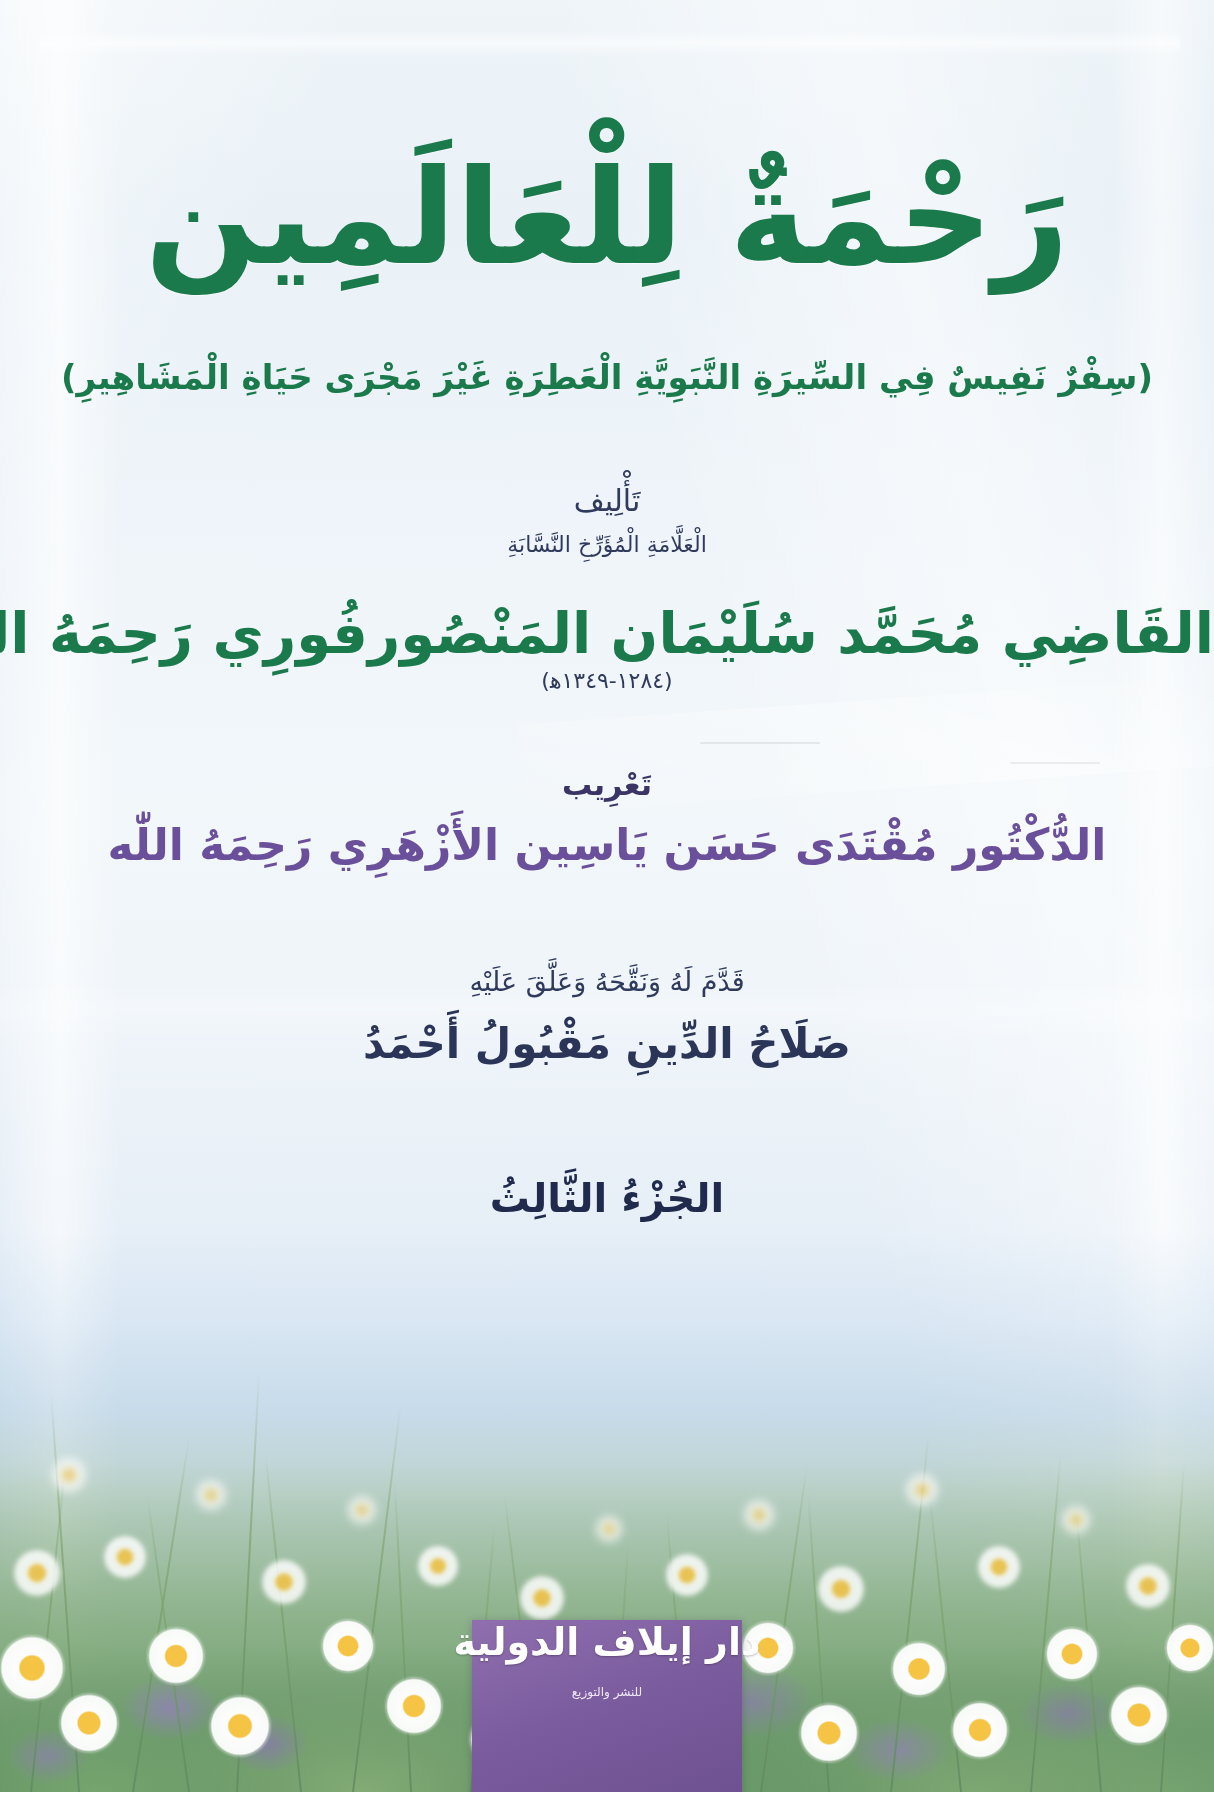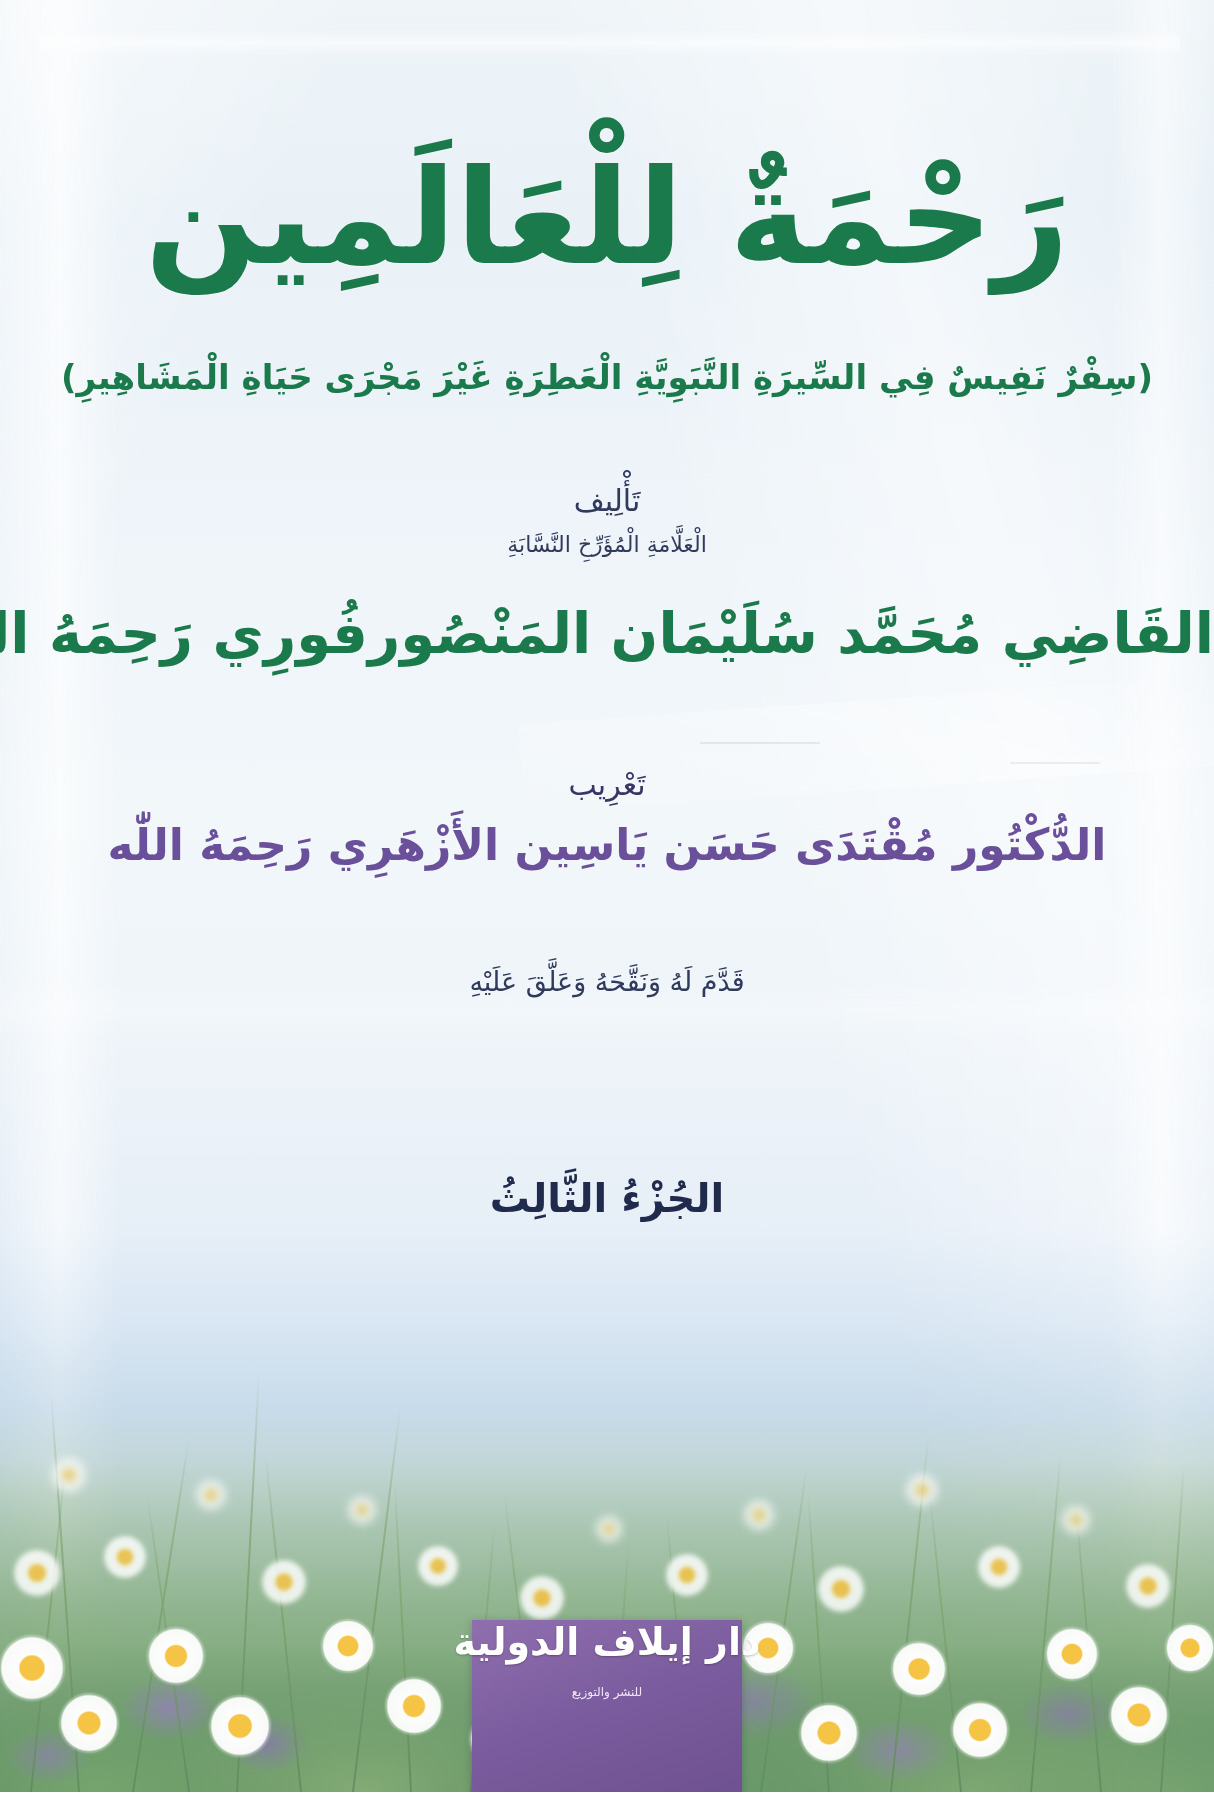--- a/index.html
+++ b/index.html
@@ -156,20 +156,21 @@
   }
   .author-years {
     top: 664px;
     font-size: 22px;
     color: #2f3a5c;
   }
   .label-translation {
     top: 762px;
     font-size: 30px;
     color: #3a3566;
+    font-weight: bold;
   }
   .translator-name {
     top: 812px;
     font-size: 44px;
     font-weight: bold;
     color: #6a4f9b;
   }
   .label-presented {
     top: 962px;
     font-size: 27px;
@@ -243,27 +244,29 @@
   <div class="txt title-main">رَحْمَةٌ لِلْعَالَمِين</div>
 
   <div class="txt title-sub">(سِفْرٌ نَفِيسٌ فِي السِّيرَةِ النَّبَوِيَّةِ الْعَطِرَةِ غَيْرَ مَجْرَى حَيَاةِ الْمَشَاهِيرِ)</div>
 
   <div class="txt label-authorship">تَأْلِيف</div>
 
   <div class="txt author-epithet">الْعَلَّامَةِ الْمُؤَرِّخِ النَّسَّابَةِ</div>
 
   <div class="txt author-name">القَاضِي مُحَمَّد سُلَيْمَان المَنْصُورفُورِي رَحِمَهُ اللّٰه</div>
 
+  <div class="txt author-years">(١٢٨٤-١٣٤٩ﻫ)</div>
 
   <div class="txt label-translation">تَعْرِيب</div>
 
   <div class="txt label-presented">قَدَّمَ لَهُ وَنَقَّحَهُ وَعَلَّقَ عَلَيْهِ</div>
 
   <div class="txt translator-name">الدُّكْتُور مُقْتَدَى حَسَن يَاسِين الأَزْهَرِي رَحِمَهُ اللّٰه</div>
 
+  <div class="txt presenter-name">صَلَاحُ الدِّينِ مَقْبُولُ أَحْمَدُ</div>
 
   <div class="txt volume">الجُزْءُ الثَّالِثُ</div>
 
   <div class="meadow">
     <div class="haze"></div>
     <div class="grassband"></div>
     <div class="purple"></div>
 
     <div class="stalk" style="left:30px;  height:330px; transform:rotate(6deg);"></div>
     <div class="stalk" style="left:78px;  height:400px; transform:rotate(-4deg);"></div>

